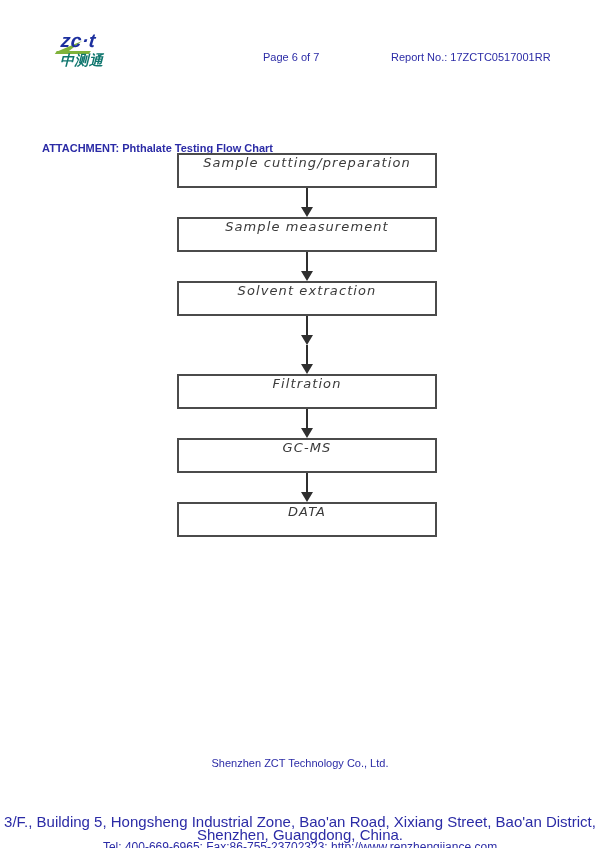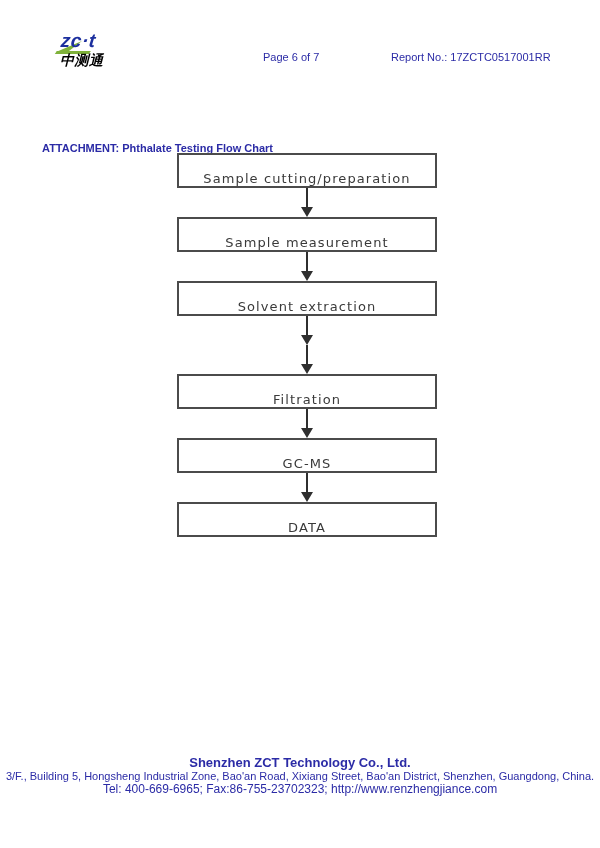--- a/index.html
+++ b/index.html
@@ -24,21 +24,21 @@
     background:#7fb23a; transform:skewX(-35deg);
   }
   .logo-brand {
     position:absolute; left:5px; top:0px;
     color:#1c2f9e; font-style:italic; font-weight:700;
     font-size:19px; letter-spacing:0.5px; line-height:20px;
     transform:skewX(-6deg); white-space:nowrap;
   }
   .logo-cn {
     position:absolute; left:4px; top:21px;
-    color:#000000; font-style:italic; font-weight:700;
+    color:#0f766e; font-style:italic; font-weight:700;
     font-size:14px; letter-spacing:0.5px; white-space:nowrap;
   }
   .page-label {
     position:absolute; left:263px; top:51px;
     font-size:11px; color:#2b2ba6; white-space:nowrap;
   }
   .report-label {
     position:absolute; left:391px; top:51px;
     font-size:11px; color:#2b2ba6; white-space:nowrap;
   }
@@ -52,42 +52,42 @@
   
   .flowchart {
     position:absolute; left:177px; top:153px; width:260px;
     display:flex; flex-direction:column; align-items:center;
   }
   .fc-box {
     box-sizing:border-box;
     width:260px; height:35px;
     border:2px solid #4b4b4b;
     background:#ffffff;
-    display:flex; align-items:flex-end; justify-content:center;
+    display:flex; align-items:flex-start; justify-content:center;font-style:italic;
   }
   .fc-label {
     font-family:"DejaVu Sans", sans-serif;
     font-size:13px; letter-spacing:1.1px; color:#3a3a3a; white-space:nowrap;
   }
   .fc-arrow { height:29px; display:flex; flex-direction:column; align-items:center; }
   .fc-arrow-line { width:2px; height:19px; background:#2f2f2f; }
   .fc-arrow-head {
     width:0; height:0;
     border-left:6px solid transparent;
     border-right:6px solid transparent;
     border-top:10px solid #2f2f2f;
   }
 
   
   .footer {
     position:absolute; left:0; right:0; top:756px;
     text-align:center; color:#2b2ba6;
   }
-  .footer-company { font-size:13px; font-weight:700; line-height:14px; }
-  .footer-address { font-size:11px; line-height:13px; }
+  .footer-company { font-size:11px; font-weight:400; line-height:14px; }
+  .footer-address { font-size:15px; line-height:13px;margin-top:45px; }
   .footer-contact { font-size:12px; line-height:13px; }
 </style>
 </head>
 <body>
 
 <div class="page">
 
   <div class="logo">
     <div class="logo-swoosh"></div>
     <div class="logo-underline"></div>

